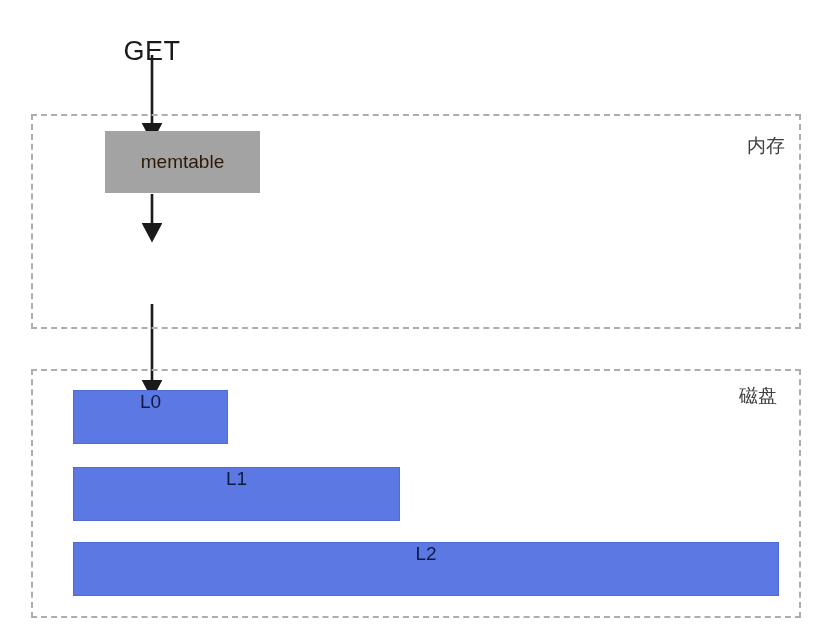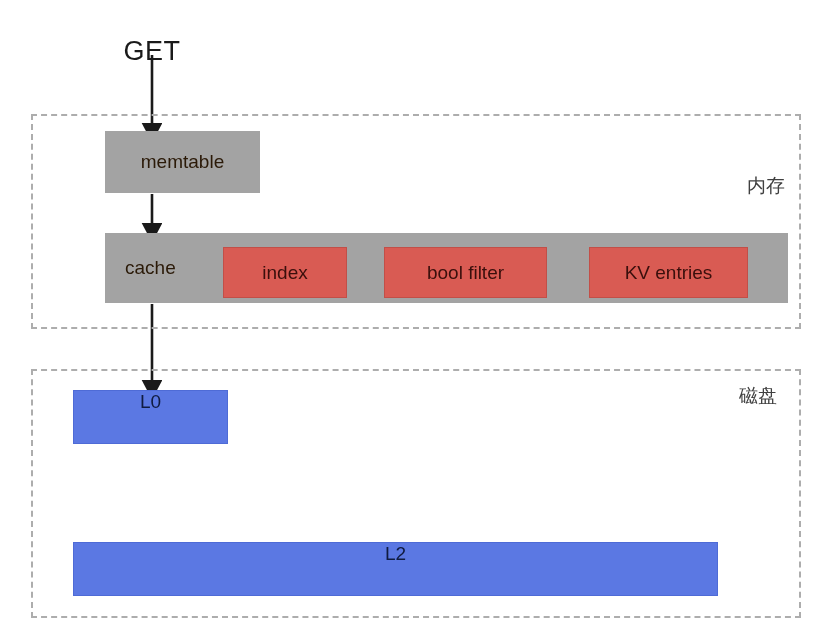--- a/index.html
+++ b/index.html
@@ -56,21 +56,20 @@
   .zone-label {
     position: absolute;
     font-size: 19px;
     line-height: 24px;
     color: #404040;
     white-space: nowrap;
   }
   #zone-memory-label {
     right: 14px;
     top: 18px;
-    margin-top: 40px;
   }
   #zone-disk-label {
     right: 22px;
     top: 13px;
   }
 
   
   .orange-box {
     position: absolute;
     background: #a3a3a3;
@@ -133,21 +132,21 @@
     border: 1px solid #4e6bd6;
     box-sizing: border-box;
     display: flex;
     justify-content: center;
     font-size: 19px;
     color: #101b40;
     white-space: nowrap;
   }
   #bar-l0 { top: 390px; width: 155px; height: 54px; }
   #bar-l1 { top: 467px; width: 327px; height: 54px; }
-  #bar-l2 { top: 542px; width: 645px; height: 54px; }
+  #bar-l2 { top: 542px; width: 706px; height: 54px; }
   #arrow-layer {
     position: absolute;
     left: 0;
     top: 0;
     width: 830px;
     height: 642px;
   }
 </style>
 </head>
 <body>
@@ -174,42 +173,30 @@
   </svg>
 
   <div class="zone" id="zone-memory">
     <div class="zone-label" id="zone-memory-label">内存</div>
   </div>
 
   <div class="orange-box" id="memtable">
     <span>memtable</span>
   </div>
 
-  <div class="orange-box" id="cache-row">
-    <span id="cache-label">cache</span>
-
-    <div class="red-box" id="red-index">
-      <span>index</span>
-    </div>
-
-    <div class="red-box" id="red-boolfilter">
-      <span>bool filter</span>
-    </div>
-
-    <div class="red-box" id="red-kventries">
-      <span>KV entries</span>
-    </div>
-  </div>
 
   <div class="zone" id="zone-disk">
     <div class="zone-label" id="zone-disk-label">磁盘</div>
   </div>
 
   <div class="blue-bar" id="bar-l0">
     <span>L0</span>
   </div>
 
+  <div class="blue-bar" id="bar-l1">
+    <span>L1</span>
+  </div>
 
   <div class="blue-bar" id="bar-l2">
     <span>L2</span>
   </div>
 
 </div>
 
 </body></html>

